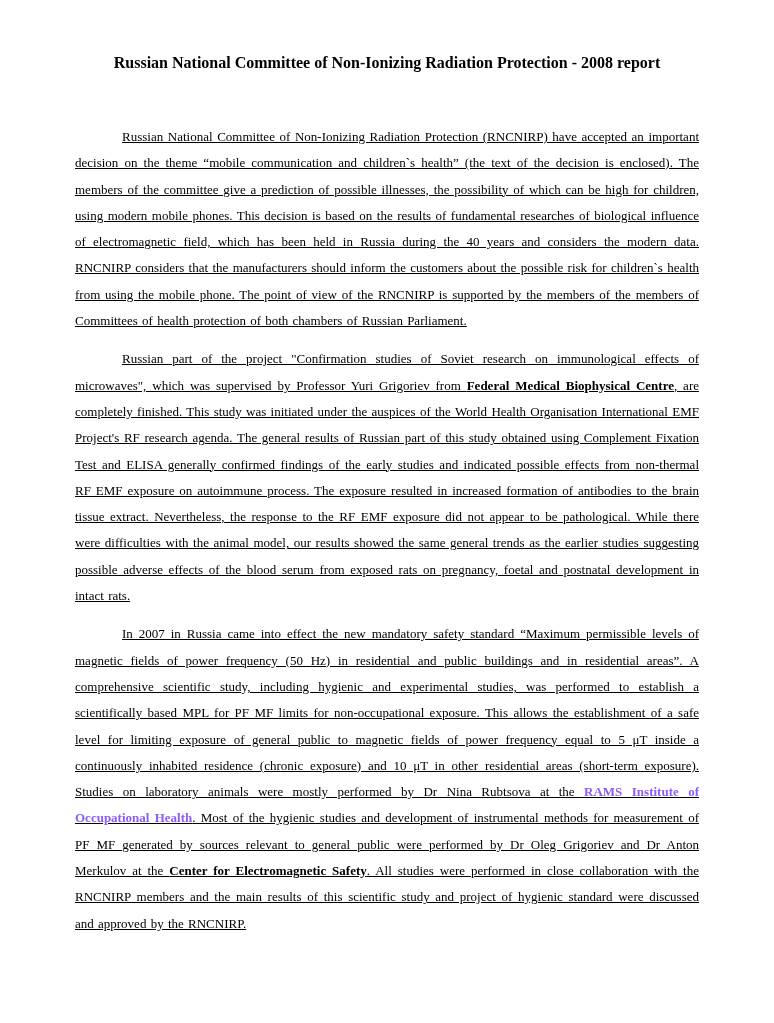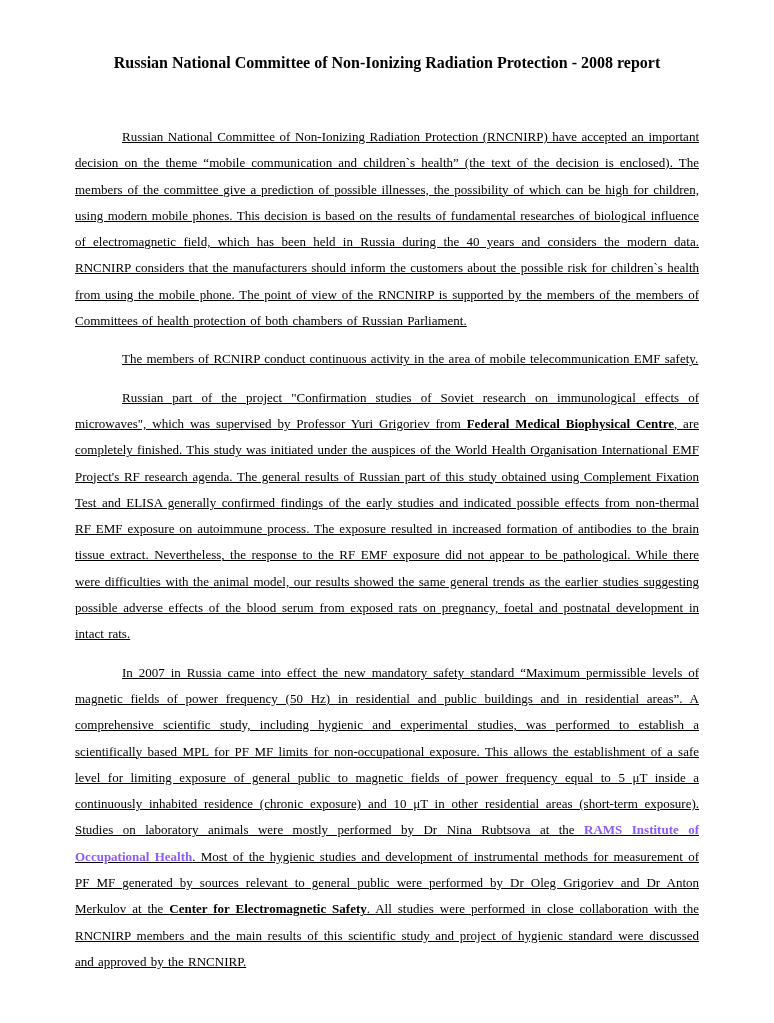--- a/index.html
+++ b/index.html
@@ -44,19 +44,18 @@
 </style>
 </head>
 <body>
 
 <div class="page">
 
   <h1 class="title">Russian National Committee of Non-Ionizing Radiation Protection - 2008 report</h1>
 
   <p class="para"><span>Russian National Committee of Non-Ionizing Radiation Protection (RNCNIRP) have accepted an important decision on the theme “mobile communication and children`s health”  (the text of the decision is enclosed). The members of the committee give a prediction of possible illnesses, the possibility of which can be high for children, using modern mobile phones. This decision is based on the results of fundamental researches of biological influence of electromagnetic field, which has been held in Russia during the 40 years and considers the modern data. RNCNIRP considers that the manufacturers should inform the customers about the possible risk for children`s health from using the mobile phone. The point of view of the RNCNIRP is supported by the members of the members of Committees of health protection of both chambers of Russian Parliament.</span></p>
 
-  <p class="para"><span>The members of RCNIRP conduct continuous activity in the area of mobile telecommunication EMF safety.</span></p>
 
   <p class="para"><span>Russian part of the project "Confirmation studies of Soviet research on immunological effects of microwaves", which was supervised by Professor Yuri Grigoriev from </span><span class="b">Federal Medical Biophysical Centre</span><span>, are completely finished. This study was initiated under the auspices of the World Health Organisation International EMF Project's RF research agenda. The general results of Russian part of this study obtained using Complement Fixation Test and ELISA generally confirmed findings of the early studies and indicated possible effects from non-thermal RF EMF exposure on autoimmune process.  The exposure resulted in increased formation of antibodies to the brain tissue extract.  Nevertheless, the response to the RF EMF exposure did not appear to be pathological.  While there were difficulties with the animal model, our results showed the same general trends as the earlier studies suggesting possible adverse effects of the blood serum from exposed rats on pregnancy, foetal and postnatal development in intact rats.</span></p>
 
   <p class="para"><span>In 2007 in Russia came into effect the new mandatory safety standard “Maximum permissible levels of magnetic fields of power frequency (50 Hz) in residential and public buildings and in residential areas”. A comprehensive scientific study, including hygienic and experimental studies, was performed to establish a scientifically based MPL for PF MF limits for non-occupational exposure. This allows the establishment of a safe level for limiting exposure of general public to magnetic fields of power frequency equal to 5 μT inside a continuously inhabited residence (chronic exposure) and 10 μT in other residential areas (short-term exposure). Studies on laboratory animals were mostly performed by Dr Nina Rubtsova at the </span><span class="b navy">RAMS Institute of Occupational Health</span><span>. Most of the hygienic studies and development of instrumental methods for measurement of PF MF generated by sources relevant to general public were performed by Dr Oleg Grigoriev and Dr Anton Merkulov at the </span><span class="b">Center for Electromagnetic Safety</span><span>.  All studies were performed in close collaboration with the RNCNIRP members and the main results of this scientific study and project of hygienic standard were discussed and approved by the RNCNIRP.</span></p>
 
 </div>
 
 </body></html>

